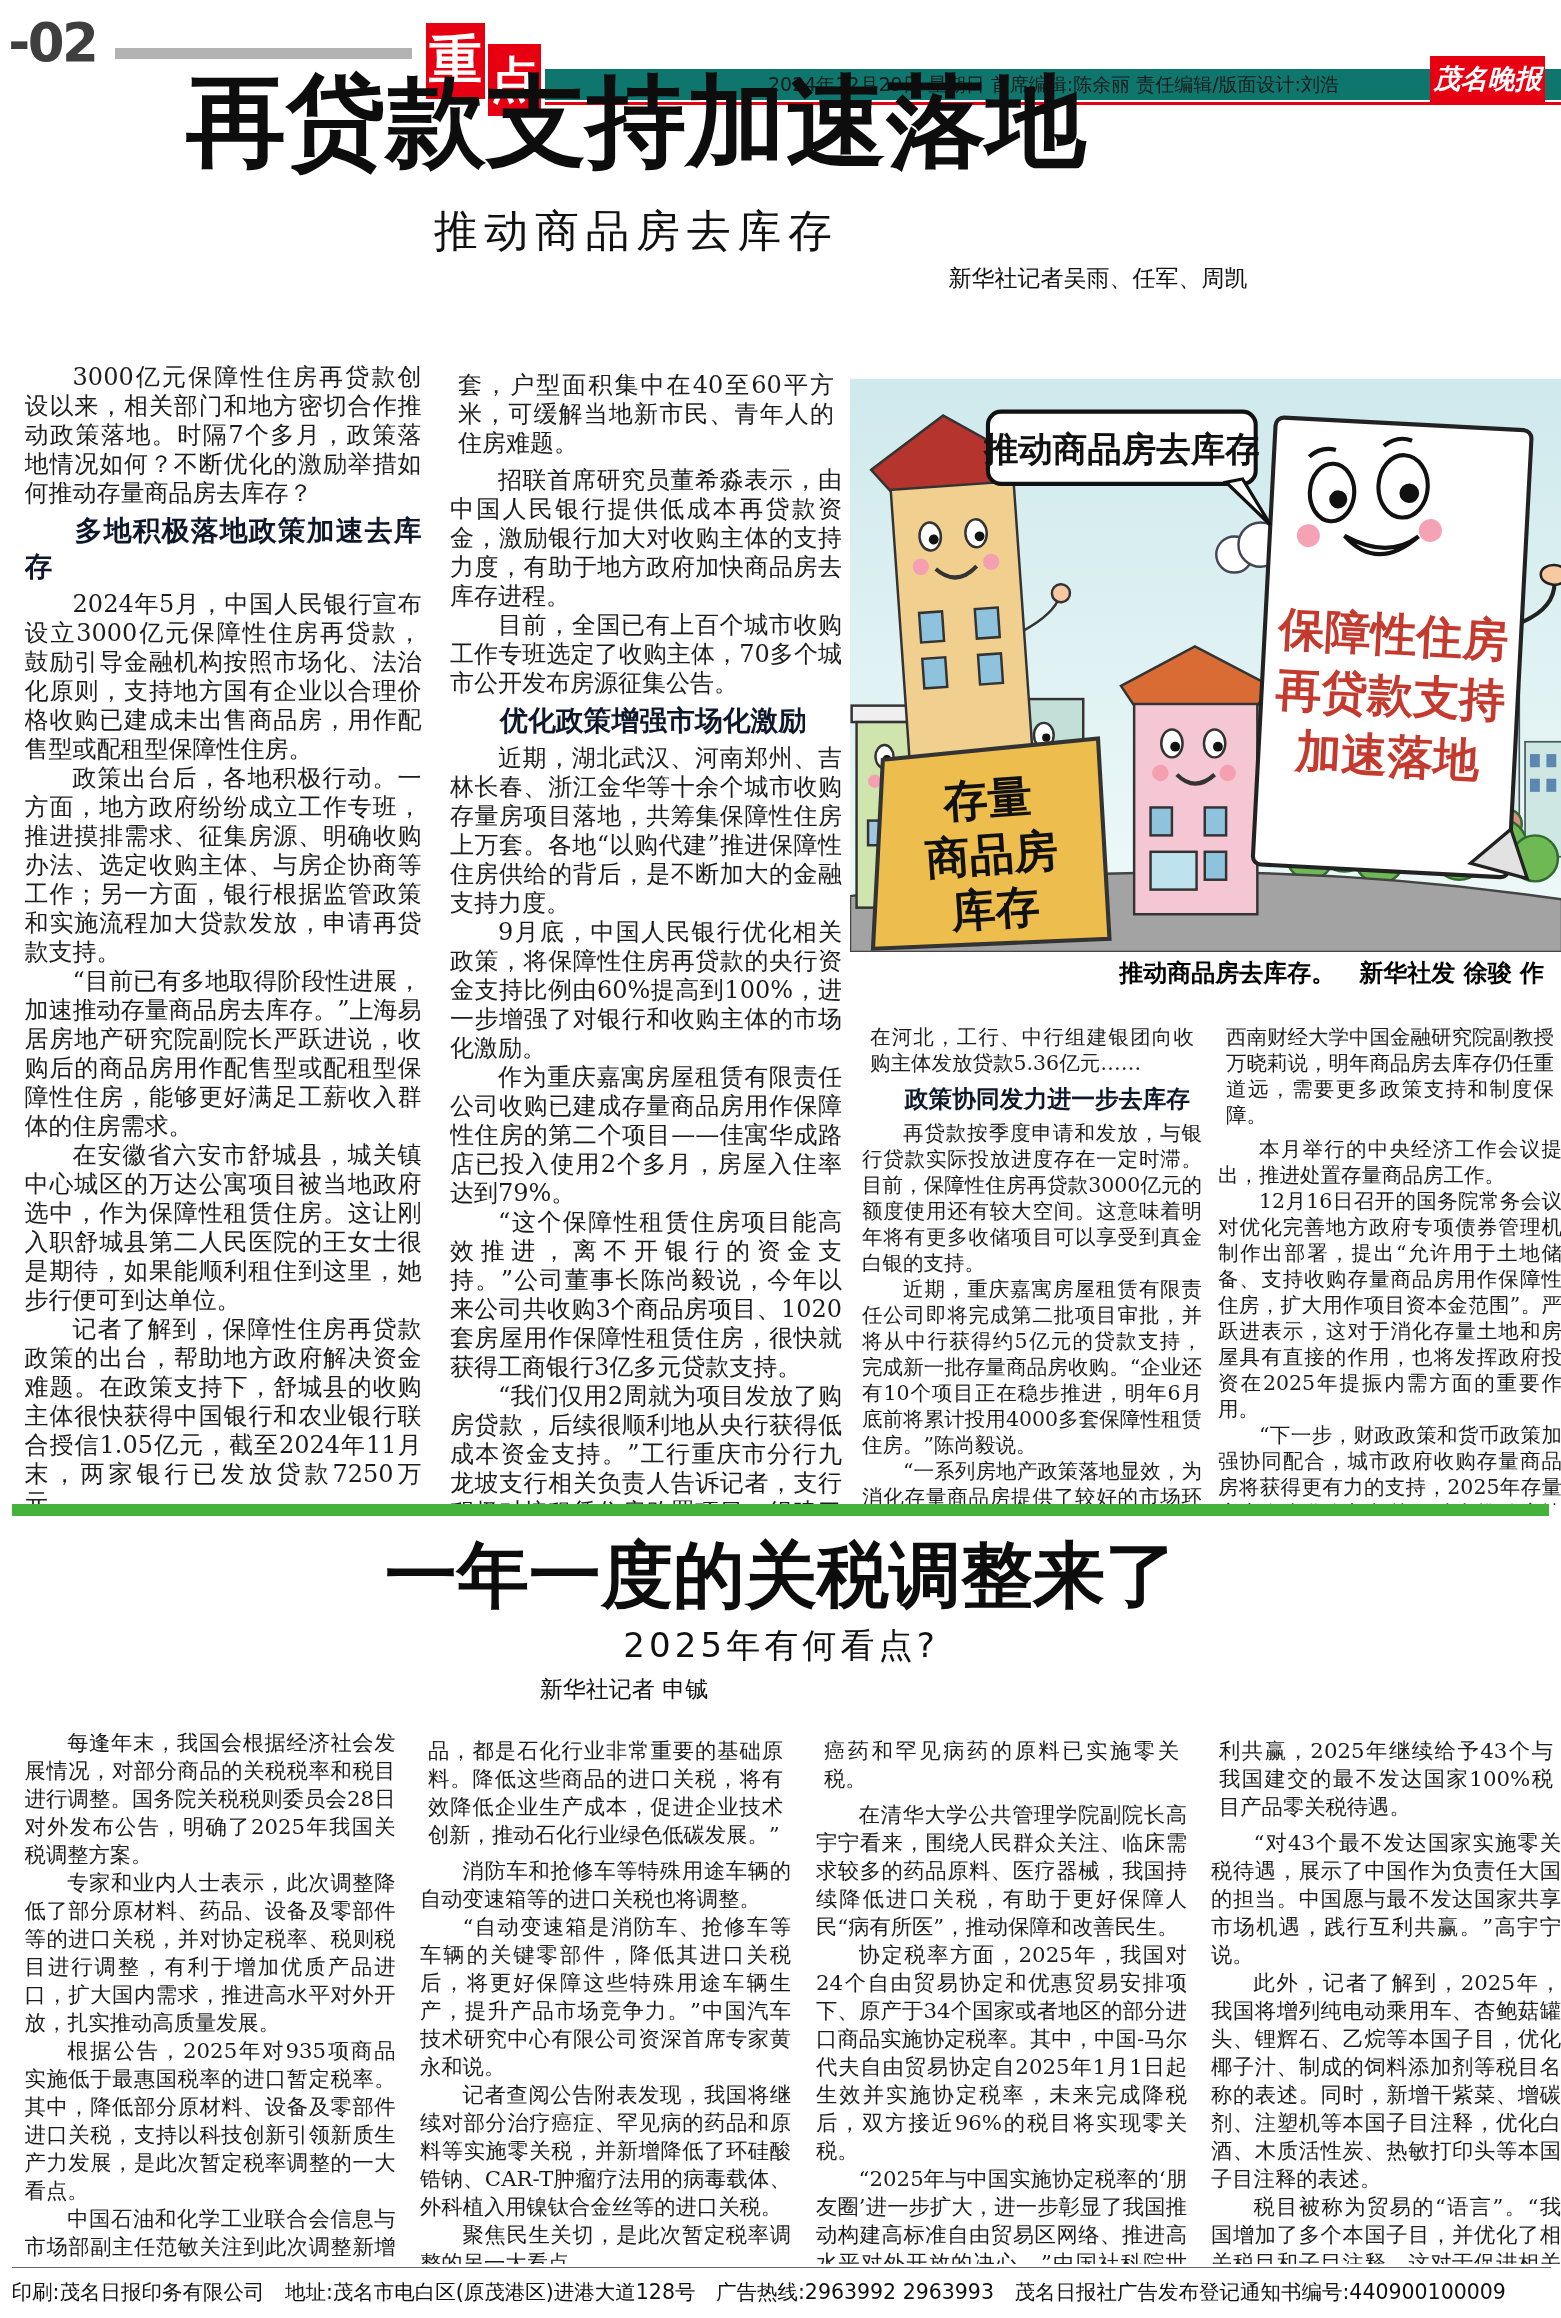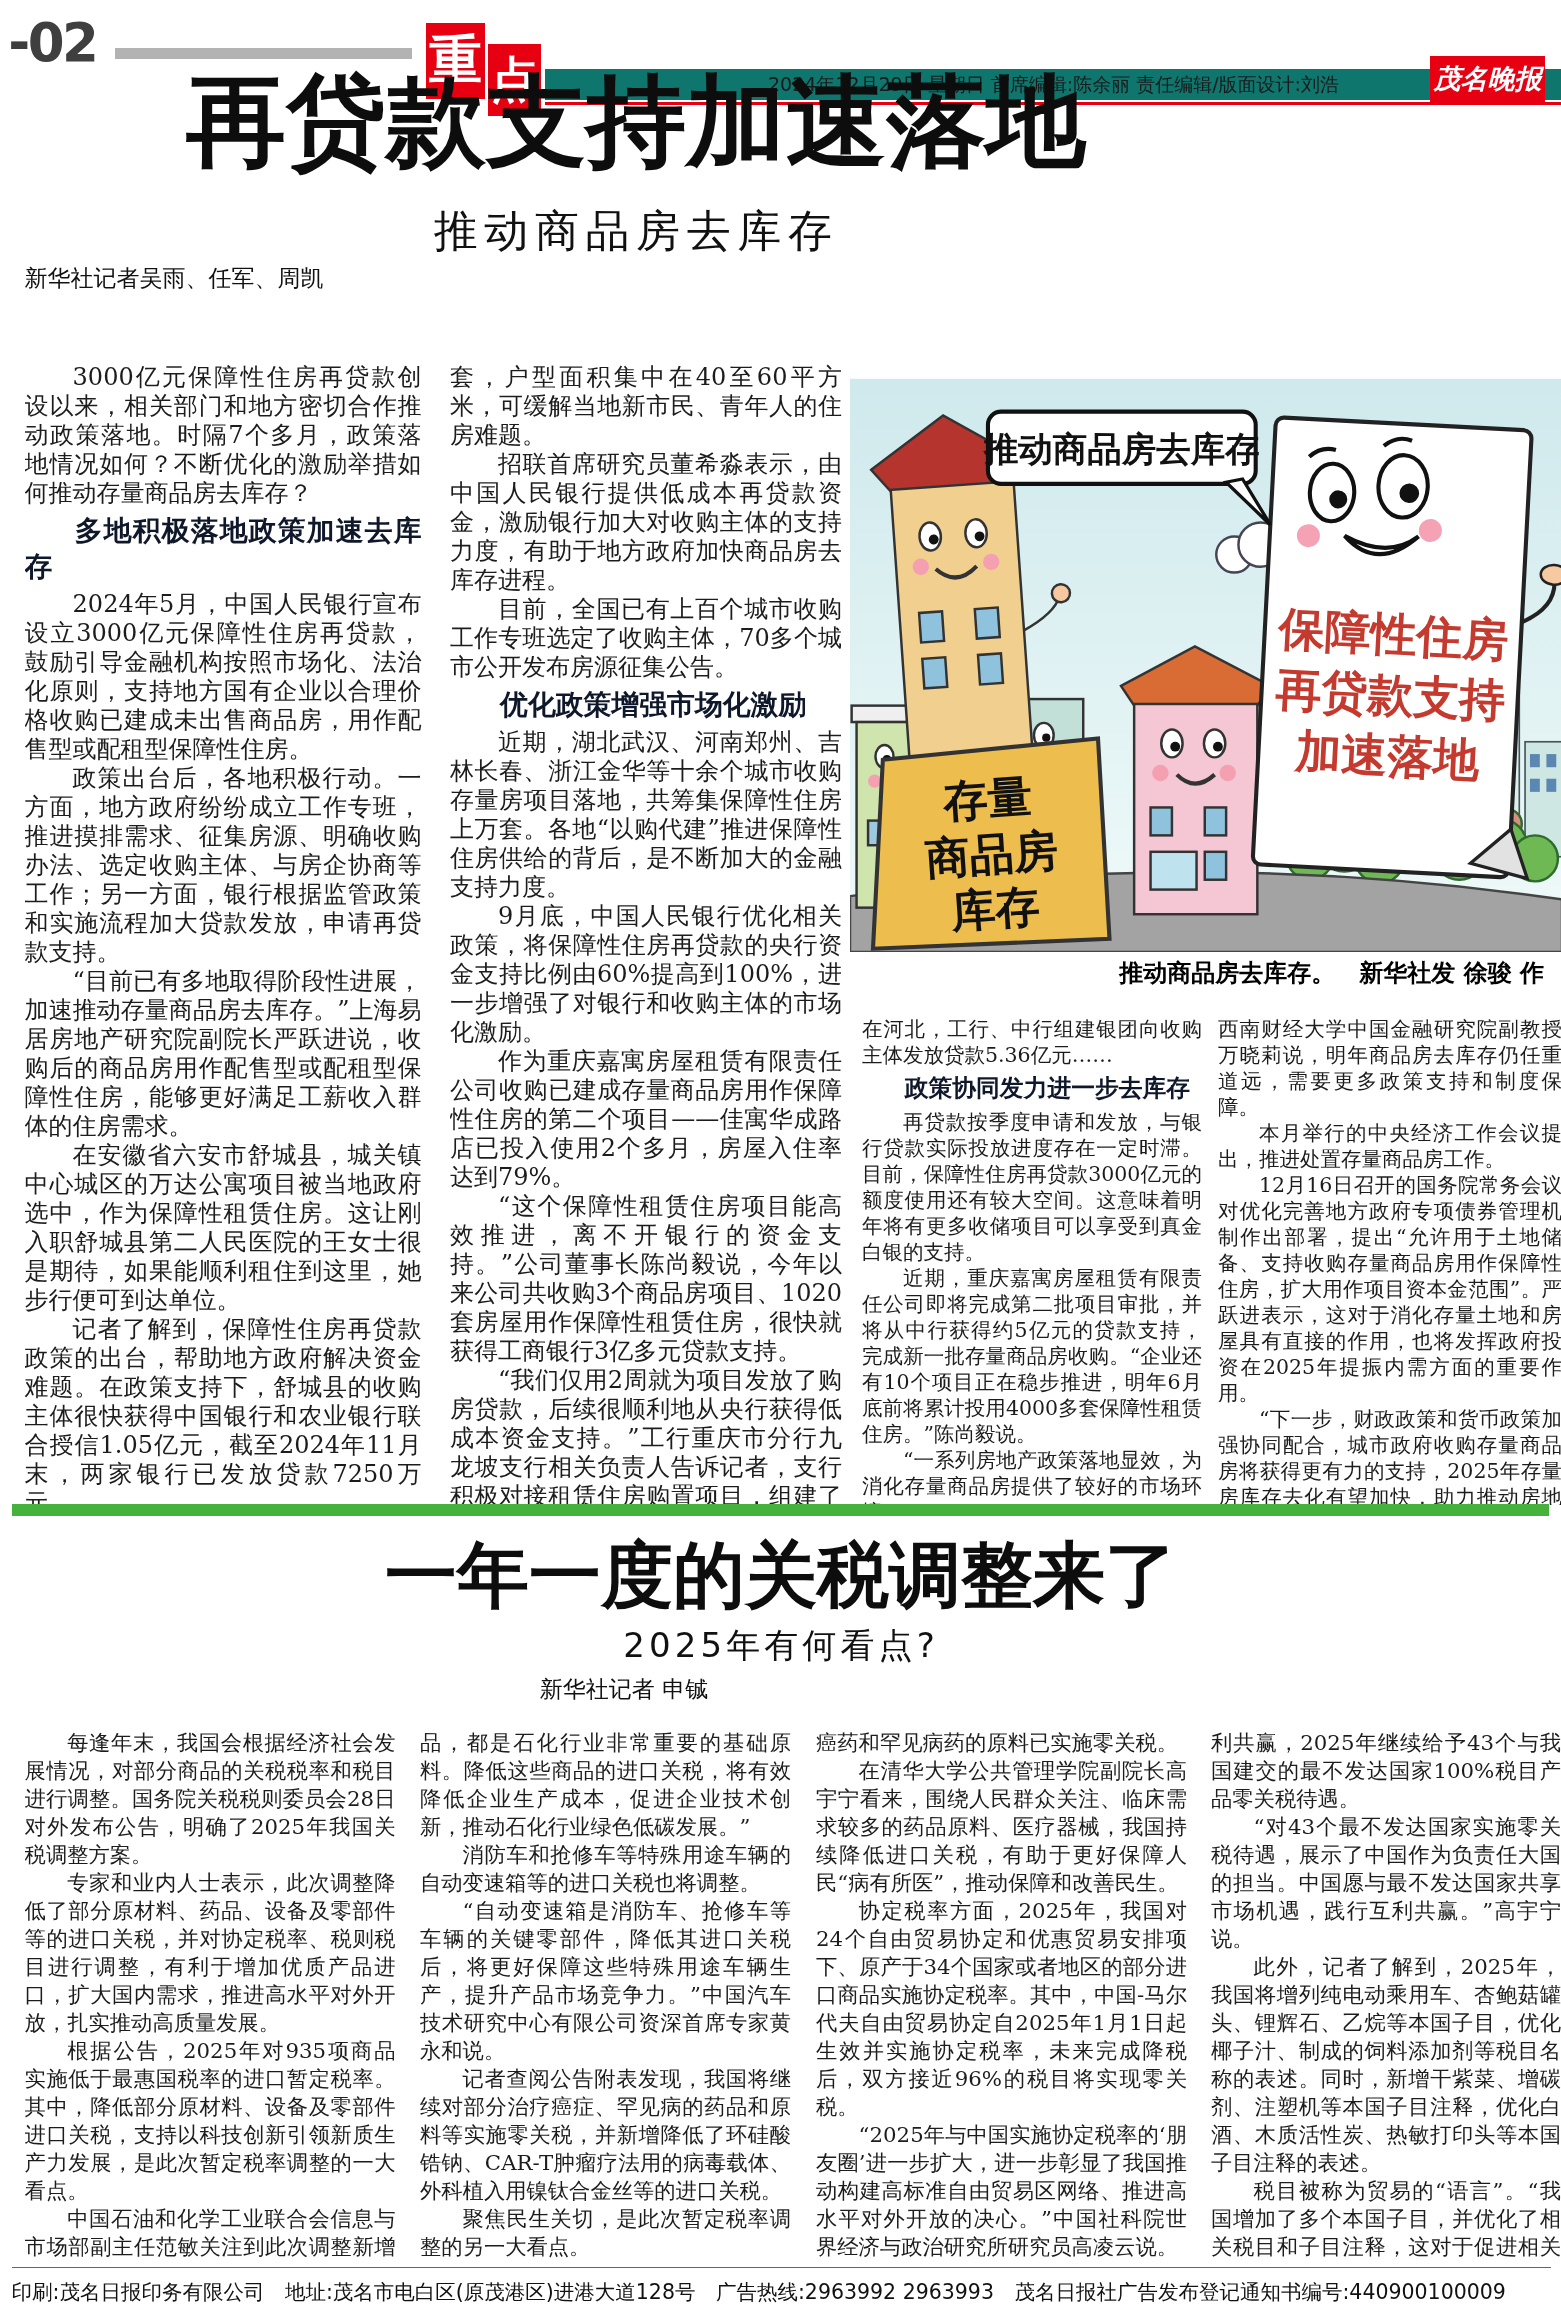--- a/index.html
+++ b/index.html
@@ -18,34 +18,34 @@
            font-family:"DejaVu Sans","Liberation Sans",sans-serif;font-size:19px;color:#1a1a1a;}
   .masthead{position:absolute;left:1430px;top:56px;width:115px;height:46px;background:#e60012;color:#fff;
             display:flex;align-items:center;justify-content:center;font-style:italic;font-weight:bold;
             font-size:27px;font-family:"DejaVu Serif","Liberation Serif",serif;}
   .redrule{position:absolute;left:545px;top:102px;width:1017px;height:3.3px;background:#e60012;}
   
   .a1-headline{position:absolute;left:24.6px;top:59px;width:1223px;text-align:center;color:#0d0d0d;
                font-family:"DejaVu Sans","Liberation Sans",sans-serif;font-weight:900;font-size:100px;line-height:1.25;}
   .a1-subtitle{position:absolute;left:24.6px;top:202px;width:1223px;text-align:center;color:#111;
                font-family:"DejaVu Sans","Liberation Sans",sans-serif;font-weight:500;font-size:44px;letter-spacing:6.6px;}
-  .a1-byline{position:absolute;left:24.6px;top:263px;width:1223px;text-align:left;
+  .a1-byline{position:absolute;left:24.6px;top:263px;width:1223px;text-align:right;
              font-family:"DejaVu Sans","Liberation Sans",sans-serif;font-size:23px;color:#111;}
   
   .col{position:absolute;text-align:justify;overflow:hidden;}
   #a1c1{left:24.6px;top:363px;width:397px;height:1141px;font-size:24px;line-height:29px;}
   #a1c2{left:450px;top:363px;width:392px;height:1141px;font-size:24px;line-height:29px;}
   #a1c3{left:862px;top:1016px;width:340px;height:489px;font-size:20.5px;line-height:26px;}
   #a1c4{left:1218px;top:1016px;width:344px;height:489px;font-size:20.5px;line-height:26px;}
   #a2c1{left:24.6px;top:1729px;width:371px;height:535px;font-size:21.3px;line-height:28px;}
   #a2c2{left:420px;top:1729px;width:371px;height:535px;font-size:21.3px;line-height:28px;}
   #a2c3{left:816px;top:1729px;width:371px;height:535px;font-size:21.3px;line-height:28px;}
   #a2c4{left:1211px;top:1729px;width:350px;height:535px;font-size:21.3px;line-height:28px;}
   p.p{margin:0;text-indent:2em;}
-  p.cont{margin:0;text-indent:0;}
+  p.cont{margin:8px;text-indent:0;}
   p.subhead{margin:4.9px 0;text-indent:1.8em;font-family:"DejaVu Sans","Liberation Sans",sans-serif;
             font-weight:900;font-size:1.16em;line-height:1.3;color:#0f172a;}
   
   .cartoon{position:absolute;left:850px;top:364px;width:712px;height:588px;}
   .caption{position:absolute;left:850px;top:957px;width:694px;text-align:right;color:#000;
            font-family:"DejaVu Sans","Liberation Sans",sans-serif;font-weight:bold;font-size:24px;}
   
   .divider{position:absolute;left:12.3px;top:1504px;width:1537px;height:12.3px;background:#45b33b;}
   .a2-headline{position:absolute;left:0;top:1532px;width:1562px;text-align:center;color:#0d0d0d;
                font-family:"DejaVu Sans","Liberation Sans",sans-serif;font-weight:900;font-size:72px;line-height:1.2;}

